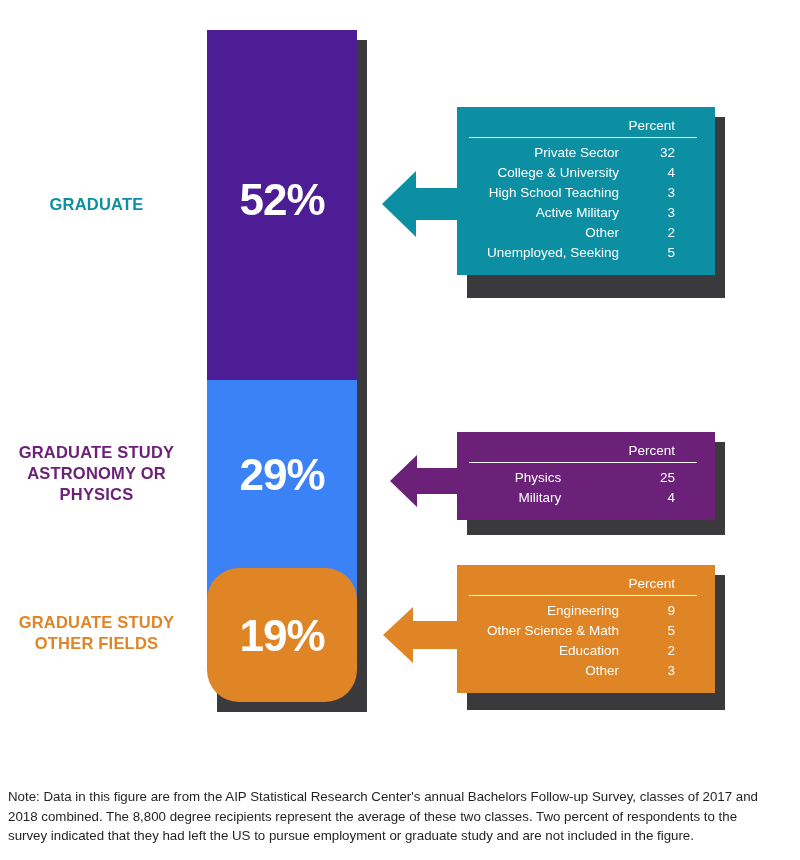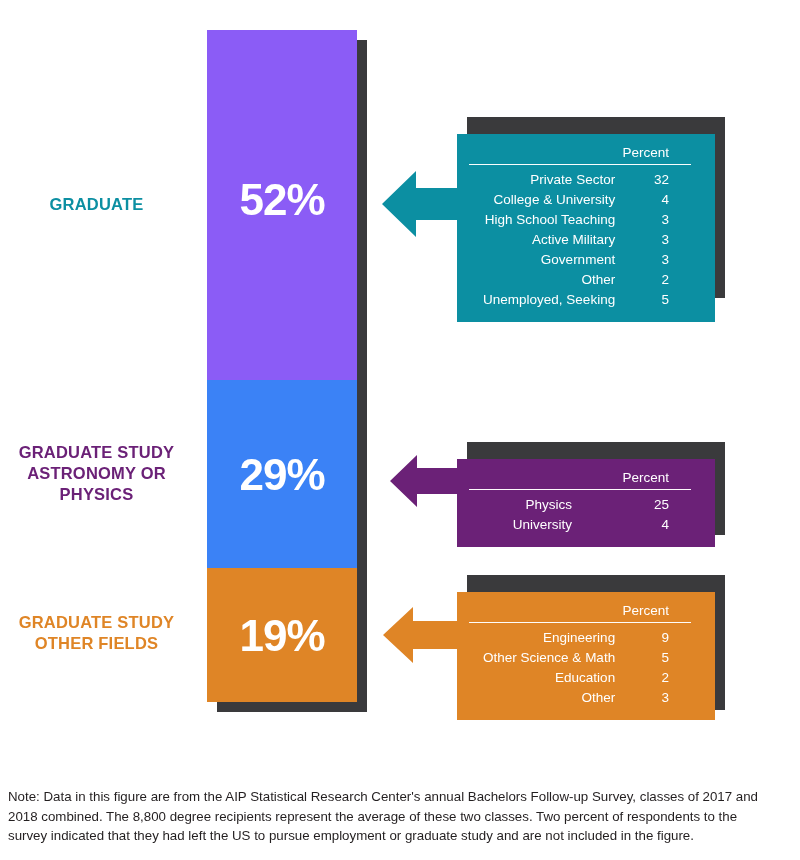--- a/index.html
+++ b/index.html
@@ -40,23 +40,23 @@
     justify-content: center;
   }
   .bar-pct {
     color: #ffffff;
     font-weight: bold;
     font-size: 44px;
     line-height: 1;
     letter-spacing: -1px;
   }
 
-  #seg-workforce { top: 30px;  height: 350px; background: #8b5cf6; }
+  #seg-workforce { top: 30px;  height: 350px; background: #4c1d95; }
   #seg-grad-astro{ top: 380px; height: 240px; background: #3b82f6; }
-  #seg-grad-other{ top: 568px; height: 134px; background: #df8526; }
+  #seg-grad-other{ top: 568px; height: 134px; background: #df8526; border-radius: 32px; }
 
   #seg-workforce  .bar-pct { margin-top: 148px; }
   #seg-grad-astro .bar-pct { margin-top: 73px; }
   #seg-grad-other .bar-pct { margin-top: 46px; }
 
   
   .cat-label {
     position: absolute;
     left: 0;
     width: 193px;
@@ -76,23 +76,22 @@
     position: absolute;
     z-index: 2;
   }
   .arrow svg { display: block; }
 
   
   .callout {
     position: absolute;
     z-index: 3;
     box-sizing: border-box;
-    padding: 11px 24px 12px 12px;
+    padding: 11px 18px 12px 12px;
     color: #ffffff;
-    margin-top: 27px;
   }
   #callout-workforce  { left: 457px; top: 107px; width: 258px; background: #0c8fa2; }
   #callout-grad-astro { left: 457px; top: 432px; width: 258px; background: #6b2177; }
   #callout-grad-other { left: 457px; top: 565px; width: 258px; background: #df8526; }
 
   .callout table {
     width: 100%;
     border-collapse: collapse;
     font-size: 13.5px;
   }
@@ -197,24 +196,20 @@
         </tr>
         <tr>
           <td class="c-label">High School Teaching</td>
           <td class="c-pct">3</td>
         </tr>
         <tr>
           <td class="c-label">Active Military</td>
           <td class="c-pct">3</td>
         </tr>
         <tr>
-          <td class="c-label">Government</td>
-          <td class="c-pct">3</td>
-        </tr>
-        <tr>
           <td class="c-label">Other</td>
           <td class="c-pct">2</td>
         </tr>
         <tr>
           <td class="c-label">Unemployed, Seeking</td>
           <td class="c-pct">5</td>
         </tr>
       </tbody>
     </table>
   </div>
@@ -226,21 +221,21 @@
           <th class="h-label"></th>
           <th class="h-pct">Percent</th>
         </tr>
       </thead>
       <tbody>
         <tr>
           <td class="c-label">Physics</td>
           <td class="c-pct">25</td>
         </tr>
         <tr>
-          <td class="c-label">University</td>
+          <td class="c-label">Military</td>
           <td class="c-pct">4</td>
         </tr>
       </tbody>
     </table>
   </div>
 
   <div class="callout" id="callout-grad-other">
     <table>
       <thead>
         <tr>

